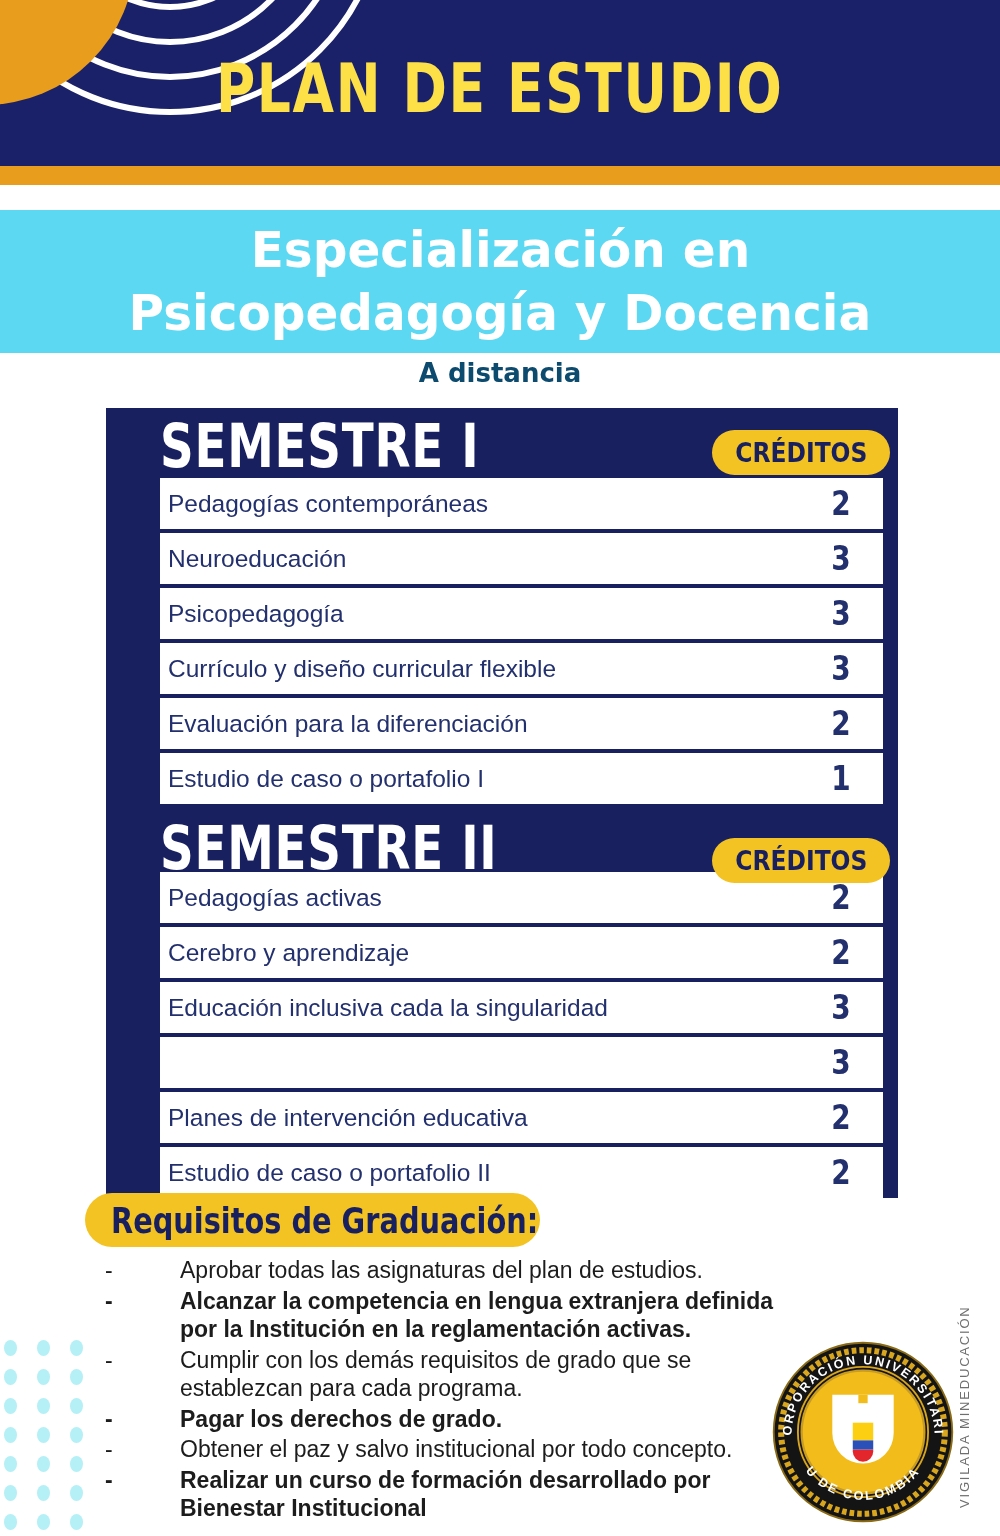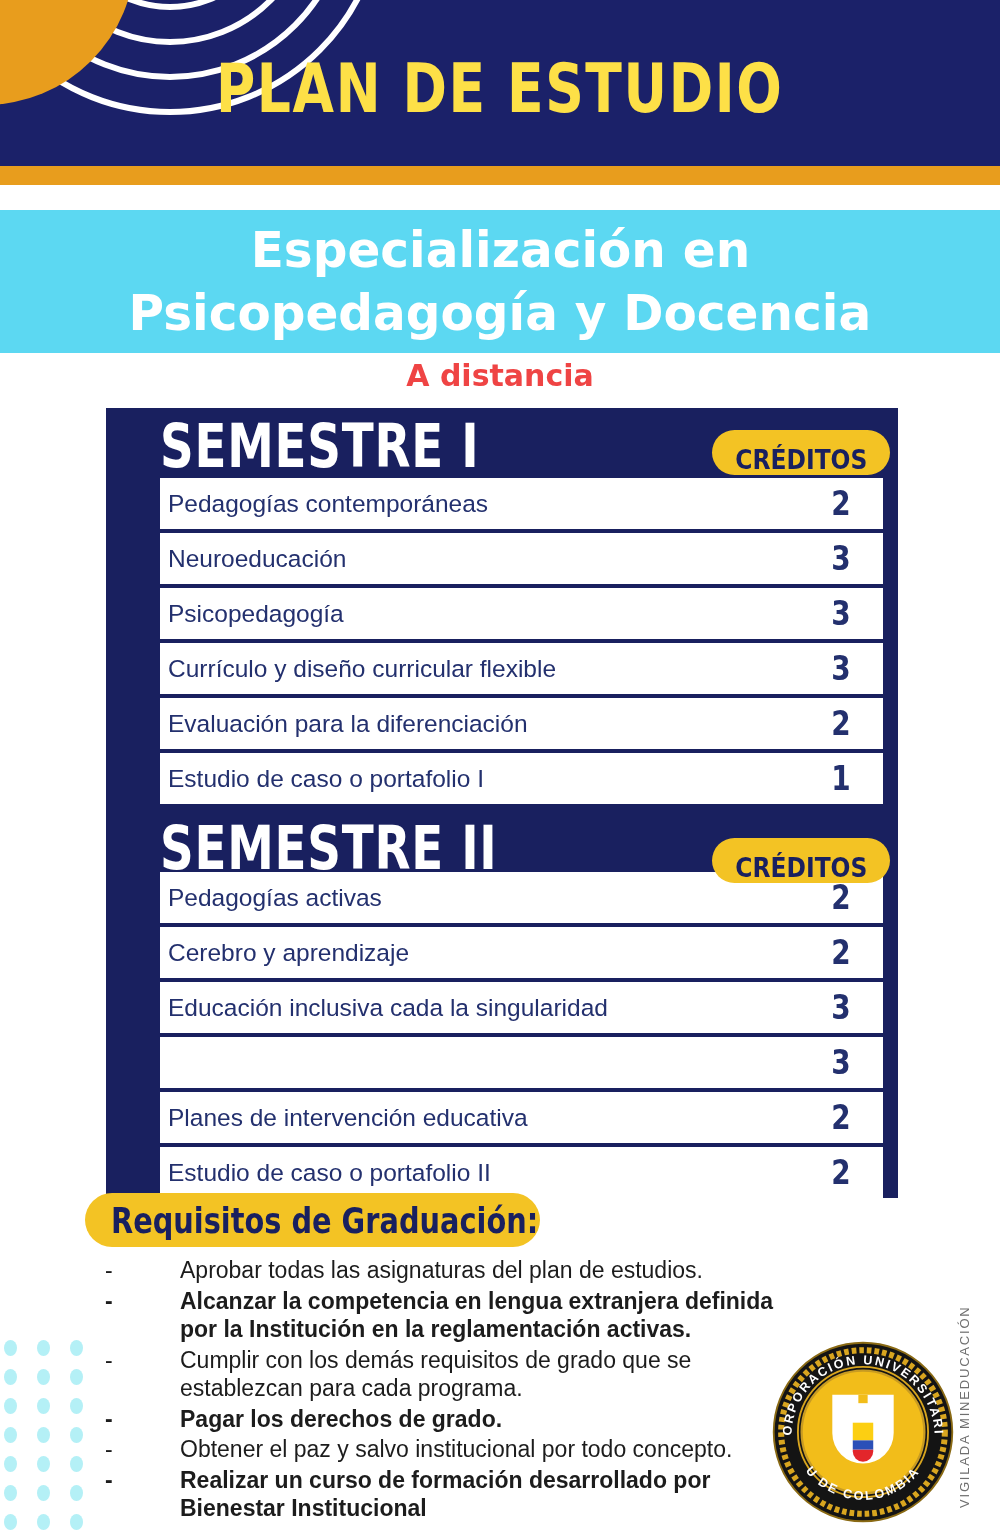--- a/index.html
+++ b/index.html
@@ -21,34 +21,34 @@
     font-family:"DejaVu Sans",sans-serif;font-weight:bold;font-size:67px;line-height:90px;
     letter-spacing:2px;white-space:nowrap;
   }
   .main-title span{display:inline-block;transform:scaleX(0.8);transform-origin:center;}
   .orange-strip{position:absolute;left:0;top:166px;width:1000px;height:19px;background:#e89d1d;}
   
   .cyan-band{position:absolute;left:0;top:210px;width:1000px;height:143px;background:#5cd8f2;
     display:flex;flex-direction:column;align-items:center;justify-content:center;}
   .program-line{color:#fff;font-family:"DejaVu Sans",sans-serif;font-weight:bold;font-size:50px;line-height:63px;white-space:nowrap;}
   .program-line span{display:inline-block;transform:scaleX(0.97);transform-origin:center;}
-  .modality{position:absolute;left:0;top:358px;width:1000px;text-align:center;color:#ef4444;
-    font-family:"DejaVu Sans",sans-serif;font-weight:bold;font-size:30px;}
+  .modality{position:absolute;left:0;top:358px;width:1000px;text-align:center;color:#0c4a6e;
+    font-family:"DejaVu Sans",sans-serif;font-weight:bold;font-size:26px;}
   
   .table-card{position:absolute;left:106px;top:408px;width:792px;height:790px;background:#19205f;
     padding:0 15px 0 54px;}
   .sem-header{position:relative;}
   .sem-1 .sem-header{height:70px;}
   .sem-2 .sem-header{height:64px;}
   .sem-title{position:absolute;left:0;top:8px;color:#fff;white-space:nowrap;
     font-family:"DejaVu Sans",sans-serif;font-weight:bold;font-size:60px;line-height:60px;letter-spacing:1px;
     transform:scaleX(0.78);transform-origin:left top;}
   .sem-2 .sem-title{top:10px;}
   .credits-pill{position:absolute;right:-7px;top:22px;width:178px;height:45px;background:#f3c324;border-radius:23px;
-    display:flex;align-items:flex-end;justify-content:center;z-index:3;}
+    display:flex;align-items:center;justify-content:center;z-index:3;}
   .sem-2 .credits-pill{top:30px;}
   .credits-pill span{font-family:"DejaVu Sans",sans-serif;font-weight:bold;font-size:26px;color:#19205f;
     display:inline-block;transform:scaleX(0.9);white-space:nowrap;}
   .course-row{position:relative;height:51px;margin-bottom:4px;background:#ffffff;display:flex;align-items:center;}
   .course-name{margin-left:8px;font-size:24.5px;color:#23306e;white-space:nowrap;}
   .course-credits{position:absolute;right:30px;top:50%;color:#23306e;
     font-family:"DejaVu Sans",sans-serif;font-weight:bold;font-size:34px;
     transform:translateY(-52%) scaleX(0.82);transform-origin:center;}
   
   .grad-pill{position:absolute;left:85px;top:1193px;width:455px;height:54px;background:#f3c324;border-radius:28px;

